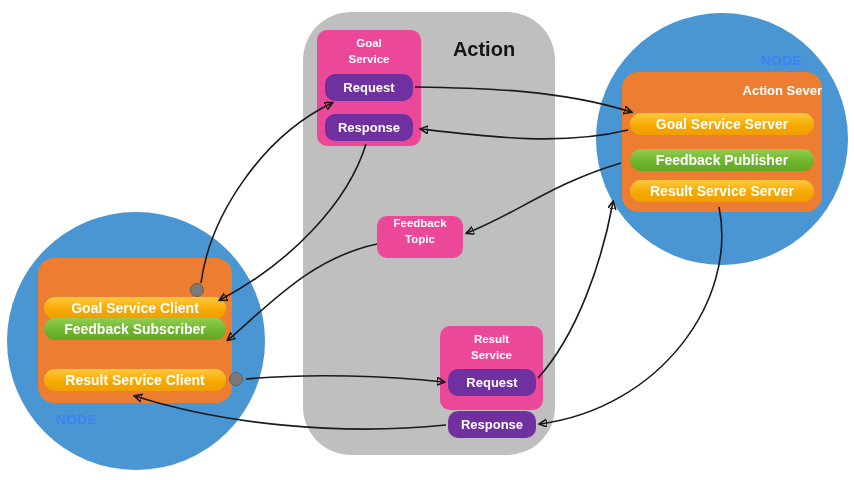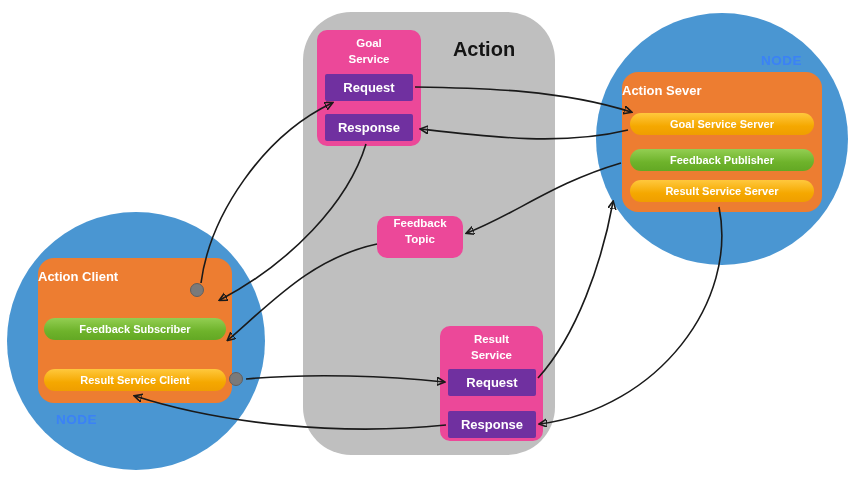--- a/index.html
+++ b/index.html
@@ -7,49 +7,49 @@
   .canvas { position:relative; width:854px; height:480px; background:#ffffff; overflow:hidden; }
   .abs { position:absolute; }
 
   
   .gray-container { left:303px; top:12px; width:252px; height:443px; background:#BFBFBF; border-radius:48px; }
   .action-title { left:438px; top:38px; width:92px; text-align:center; font-size:20px; font-weight:bold; color:#141414; }
 
   
   .svc-box { background:#ec4899; border-radius:10px; position:absolute; }
   .goal-box   { left:317px; top:30px;  width:104px; height:116px; }
-  .result-box { left:440px; top:326px; width:103px; height:115px; }
+  .result-box { left:440px; top:326px; width:103px; height:84px; }
   .topic-box  { left:377px; top:216px; width:86px;  height:42px; display:flex; align-items:flex-start; justify-content:center; }
   .svc-title { width:100%; text-align:center; font-size:11.5px; font-weight:bold; color:#ffffff; white-space:pre-line; line-height:1.35; padding-top:6px; }
   .topic-box .svc-title { padding-top:0; }
 
-  .btn { position:absolute; left:8px; width:88px; height:27px; background:#7030A0; border-radius:2px;
+  .btn { position:absolute; left:8px; width:88px; height:27px; background:#7030A0; border-radius:10px;
          color:#ffffff; font-size:13px; font-weight:bold; display:flex; align-items:center; justify-content:center; }
   .btn-req  { top:44px; }
   .btn-resp { top:84px; }
   .result-box .btn-req  { top:43px; }
   .result-box .btn-resp { top:85px; }
 
   
   .node-circle { position:absolute; border-radius:50%; background:#4A96D2; }
   .client-circle { left:7px;   top:212px; width:258px; height:258px; }
   .server-circle { left:596px; top:13px;  width:252px; height:252px; }
   .node-label { position:absolute; color:#3b82f6; font-weight:bold; font-size:13.5px; letter-spacing:0.5px; }
   .client-node-label { left:56px;  top:412px; }
   .server-node-label { left:761px; top:53px; }
 
   
   .orange-box { position:absolute; background:#ED7D31; border-radius:16px; }
   .client-box { left:38px;  top:258px; width:194px; height:145px; }
   .server-box { left:622px; top:72px;  width:200px; height:140px; }
-  .orange-title { text-align:left; font-weight:bold; color:#ffffff; font-size:13px; padding-top:11px; }
+  .orange-title { text-align:right; font-weight:bold; color:#ffffff; font-size:13px; padding-top:11px; }
 
   
   .pill { position:absolute; height:22px; border-radius:11px; display:flex; align-items:center; justify-content:center;
-          font-size:11px; font-weight:bold; color:#ffffff; }
+          font-size:14px; font-weight:bold; color:#ffffff; }
   .pill-orange { background:linear-gradient(180deg, #FFC83D 0%, #F5A800 60%, #EF9E00 100%); }
   .pill-green  { background:linear-gradient(180deg, #93CE52 0%, #6EB32B 60%, #63A824 100%); }
   .client-box .pill { left:6px; width:182px; }
   .server-box .pill { left:8px; width:184px; }
   .c-pill-1 { top:39px; }  .c-pill-2 { top:60px; }  .c-pill-3 { top:111px; }
   .s-pill-1 { top:41px; }  .s-pill-2 { top:77px; }  .s-pill-3 { top:108px; }
 
   
   .dot { position:absolute; width:14px; height:14px; border-radius:50%; background:#7A7A7A; border:1px solid #606060; }
   .dot-goal   { left:190px; top:283px; }
@@ -85,21 +85,21 @@
   </div>
 
   <div class="svc-box result-box">
     <div class="svc-title">Result
 Service</div>
     <div class="btn btn-req">Request</div>
     <div class="btn btn-resp">Response</div>
   </div>
 
   <div class="orange-box client-box">
-    <div class="orange-title">Action Client</div>
+    <div class="pill pill-orange c-pill-1">Goal Service Client</div>
     <div class="pill pill-green  c-pill-2">Feedback Subscriber</div>
     <div class="pill pill-orange c-pill-3">Result Service Client</div>
   </div>
 
   <div class="orange-box server-box">
     <div class="orange-title">Action Sever</div>
     <div class="pill pill-orange s-pill-1">Goal Service Server</div>
     <div class="pill pill-green  s-pill-2">Feedback Publisher</div>
     <div class="pill pill-orange s-pill-3">Result Service Server</div>
   </div>

